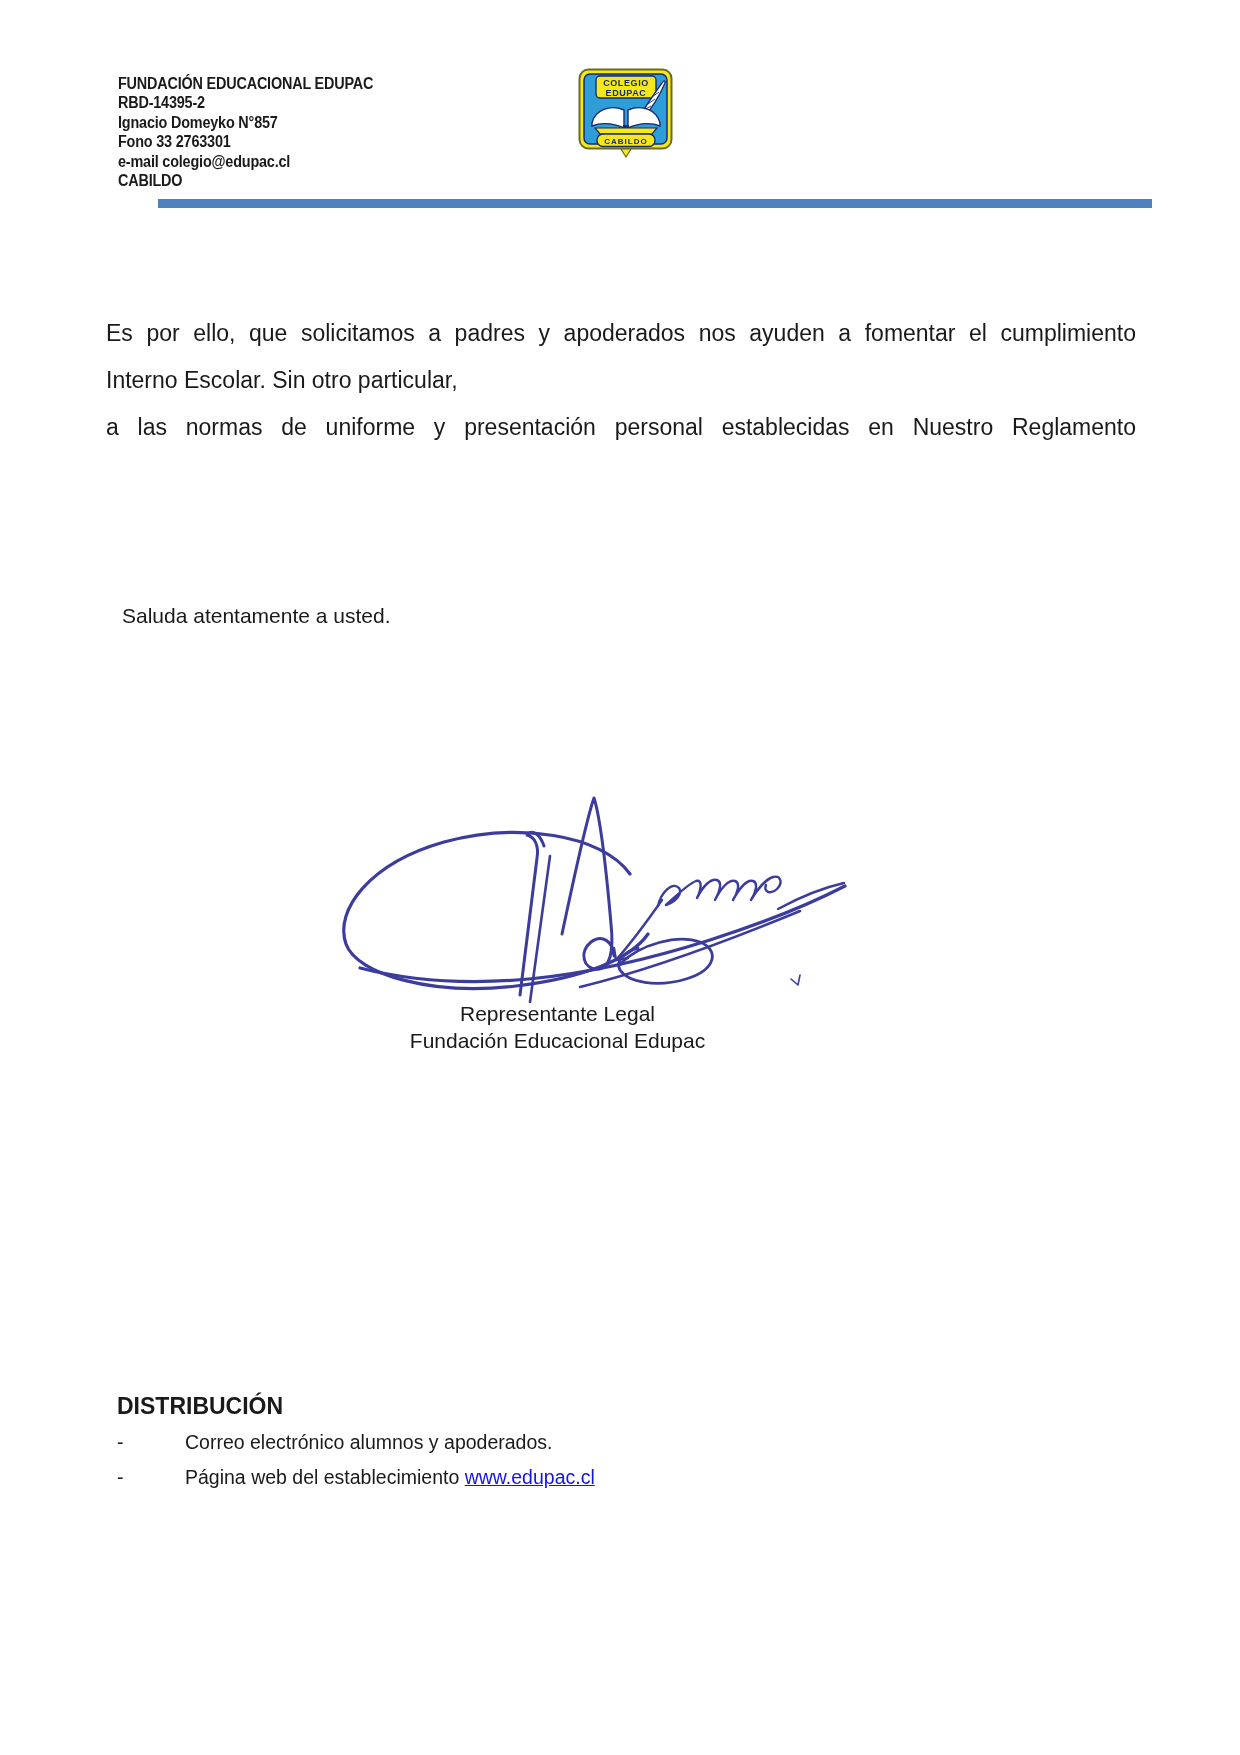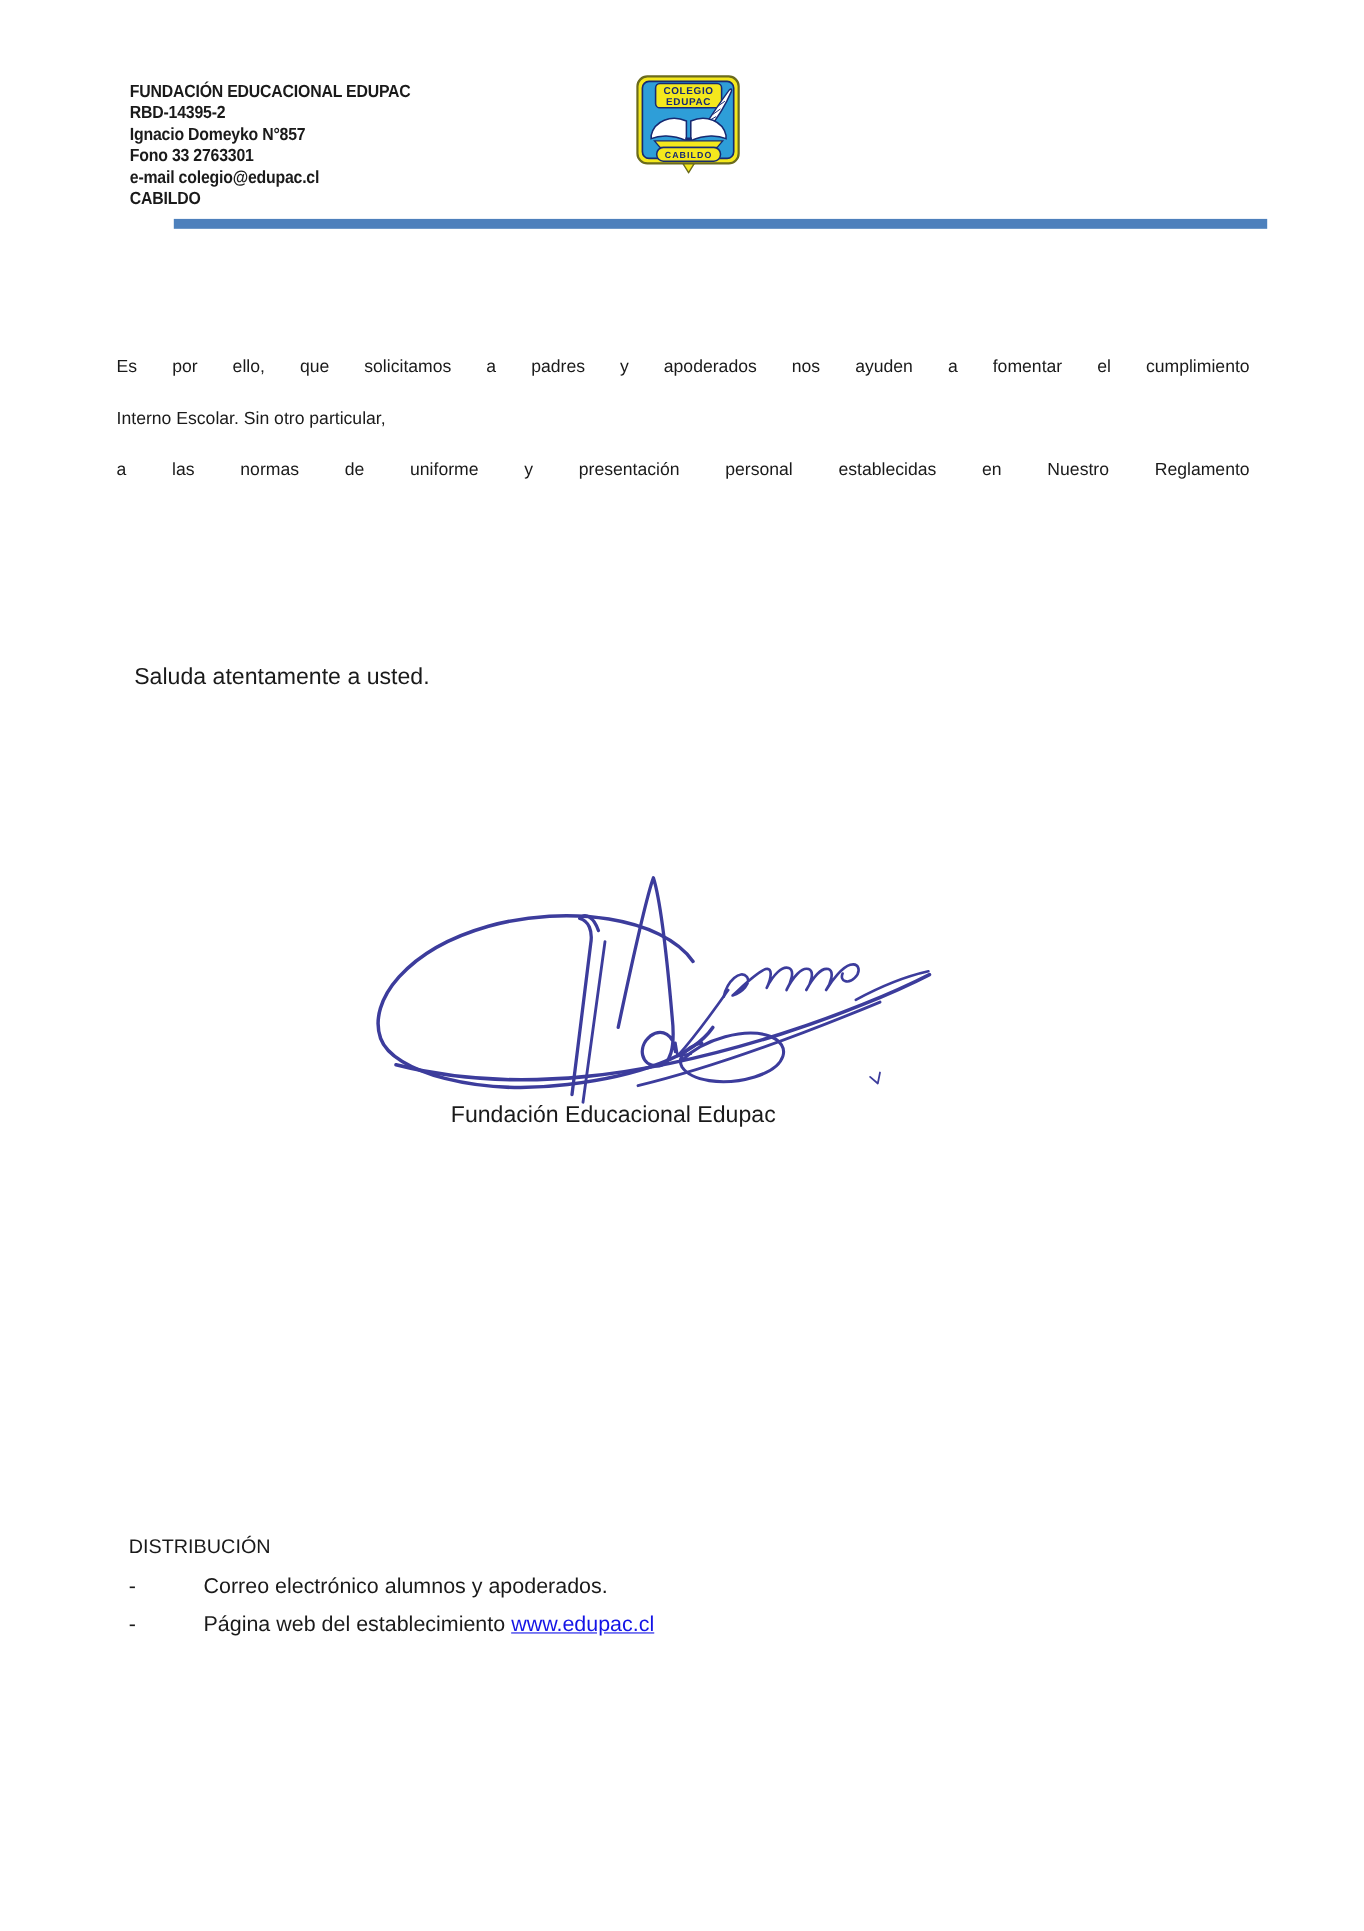--- a/index.html
+++ b/index.html
@@ -25,38 +25,38 @@
   }
   .logo-svg{position:absolute;left:578px;top:68px;}
   .logo-svg text{font-family:"Liberation Sans",sans-serif;font-weight:700;fill:var(--logo-navy);}
   .header-rule{
     position:absolute;left:158px;top:199px;width:994px;height:9px;
     background:var(--header-rule);
   }
   
   .paragraph{
     position:absolute;left:106px;top:310px;width:1030px;
-    font-size:16px;line-height:47px;
+    font-size:23px;line-height:47px;
   }
   .para-line{text-align:justify;text-align-last:justify;}
   .para-line.last{text-align-last:left;}
   .salutation{
     position:absolute;left:106px;top:602px;
     font-size:21px;line-height:28px;margin-left:16px;
   }
   .signature-svg{position:absolute;left:330px;top:782px;}
   .ink{fill:none;stroke:var(--signature-ink);stroke-linecap:round;stroke-linejoin:round;}
   .sig-caption{
     position:absolute;left:330px;top:1000px;width:455px;
     text-align:center;font-size:21px;line-height:27px;
   }
   
   .dist-title{
     position:absolute;left:117px;top:1394px;
-    font-size:18px;line-height:24px;
+    font-size:23px;line-height:24px;font-weight:bold;
   }
   .dist-item{
     position:absolute;left:117px;width:800px;
     font-size:19.5px;line-height:26px;white-space:nowrap;
   }
   .dist-item.i0{top:1429px;}
   .dist-item.i1{top:1464px;}
   .dist-marker{display:inline-block;width:68px;}
   .dist-link{color:var(--link);text-decoration:underline;cursor:pointer;margin-top:28px;}
 </style>
@@ -127,20 +127,21 @@
     <path class="ink" stroke-width="2.4" d="M 332 118 C 318 138 302 160 286 178 M 286 178 L 284 166 M 286 178 L 298 176"></path>
 
     <path class="ink" stroke-width="2.8" d="M 290 182 C 310 162 348 152 370 160 C 390 168 386 188 356 197 C 326 206 298 200 290 188 C 285 179 294 170 308 166"></path>
 
     <path class="ink" stroke-width="2.4" d="M 328 124 C 331 110 343 99 349 106 C 353 112 345 120 336 123 C 348 112 358 102 366 99 C 373 97 371 108 367 116 C 373 104 381 96 387 98 C 393 100 389 111 385 118 C 391 106 399 97 405 99 C 411 101 407 112 403 118 C 409 107 417 97 423 99 C 429 101 425 112 421 118 C 427 108 436 97 443 95 C 451 93 453 101 447 107 C 441 113 433 110 436 103"></path>
 
     <path class="ink" stroke-width="1.6" d="M 461 197 L 468 203 L 470 193"></path>
   </svg>
 
   <div class="sig-caption">
+    <div>Representante Legal</div>
     <div>Fundación Educacional Edupac</div>
   </div>
 
   <div class="dist-title">DISTRIBUCIÓN</div>
 
   <div class="dist-item i0">
     <span class="dist-marker">-</span><span>Correo electrónico alumnos y apoderados.</span>
   </div>
 
   <div class="dist-item i1">

